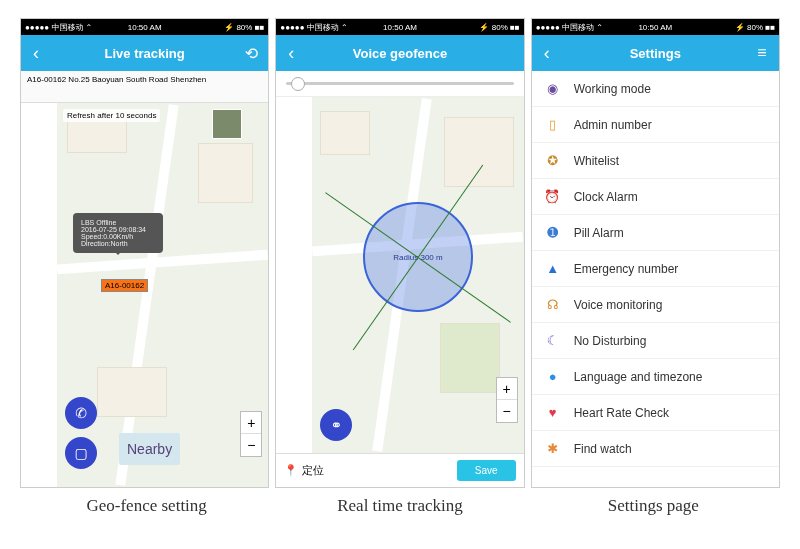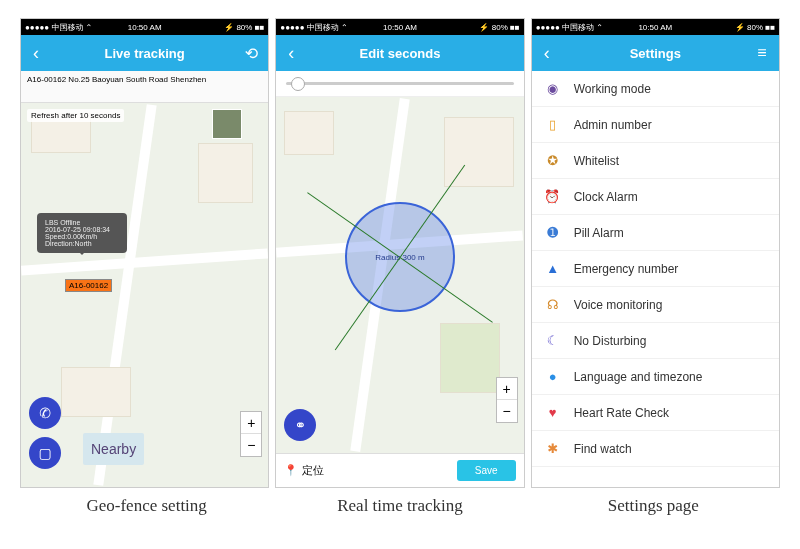--- a/index.html
+++ b/index.html
@@ -6,21 +6,21 @@
   body { font-family: -apple-system, Helvetica, Arial, sans-serif; background: #fff; width: 800px; height: 549px; overflow: hidden; }
   .row { display: flex; gap: 6px; padding: 18px 20px 0 20px; }
   .phone { flex: 1; height: 470px; border: 1px solid #ccc; background: #fff; position: relative; overflow: hidden; display: flex; flex-direction: column; }
   .statusbar { height: 16px; background: #000; color: #fff; font-size: 8px; display: flex; align-items: center; justify-content: space-between; padding: 0 4px; }
   .statusbar .mid { position: absolute; left: 50%; transform: translateX(-50%); text-align: right; }
   .navbar { height: 36px; background: #29aee6; color: #fff; display: flex; align-items: center; position: relative; }
   .navbar .back { width: 30px; text-align: center; font-size: 18px; cursor: pointer; }
   .navbar .title { position: absolute; left: 50%; transform: translateX(-50%); font-size: 13px; font-weight: 600; }
   .navbar .right { margin-left: auto; width: 34px; text-align: center; font-size: 16px; cursor: pointer; }
   .addrbar { height: 32px; font-size: 8px; background: #fafafa; border-bottom: 1px solid #ddd; padding: 4px 6px; white-space: nowrap; overflow: hidden; }
-  .map { flex: 1; position: relative; background: #eef2e9; }
+  .map { flex: 1; position: relative; background: #eef2e9; margin-left: 36px; }
   .map .roads::before, .map .roads::after { content:""; position:absolute; background:#fff; }
   .map .roads::before { left:0; right:0; top:40%; height:10px; transform:rotate(-4deg);}
   .map .roads::after { left:40%; top:0; bottom:0; width:10px; transform:rotate(8deg);}
   .map .block { position:absolute; background:#f4f0e6; border:1px solid #e4dfcf; }
   .refresh-chip { position:absolute; top:6px; left:6px; background:rgba(255,255,255,.85); font-size:8px; padding:2px 4px; border-radius:2px;}
   .thumb { position:absolute; top:6px; right:26px; width:30px; height:30px; background:#7a8a6a; border:1px solid #fff;}
   .tooltip { position:absolute; left:16px; top:110px; background:#555; color:#eee; font-size:7px; padding:6px 8px; border-radius:4px; width:90px;}
   .tooltip::after{content:"";position:absolute;bottom:-8px;left:50%;transform:translateX(-50%);border:6px solid transparent;border-top-color:#555;}
   .pin-label { position:absolute; left:44px; top:176px; background:#f97316; border:1px solid #888; font-size:8px; padding:1px 3px;}
   .circ-btn { position:absolute; width:32px; height:32px; border-radius:50%; background:#3446c9; color:#fff; display:flex; align-items:center; justify-content:center; font-size:14px; cursor:pointer;}
@@ -90,21 +90,21 @@
   </div>
 
   <div class="phone">
     <div class="statusbar">
       <span>●●●●● 中国移动 ⌃</span>
       <span class="mid">10:50 AM</span>
       <span>⚡ 80% ■■</span>
     </div>
     <div class="navbar">
       <div class="back">‹</div>
-      <div class="title">Edit seconds</div>
+      <div class="title">Voice geofence</div>
     </div>
     <div class="slider">
       <div class="slider-track">
           <div class="slider-thumb"></div>
         </div>
     </div>
     <div class="map">
       <div class="roads"></div>
       <div class="block" style="left:8px;top:14px;width:50px;height:44px"></div>
       <div class="block" style="right:10px;top:20px;width:70px;height:70px"></div>

